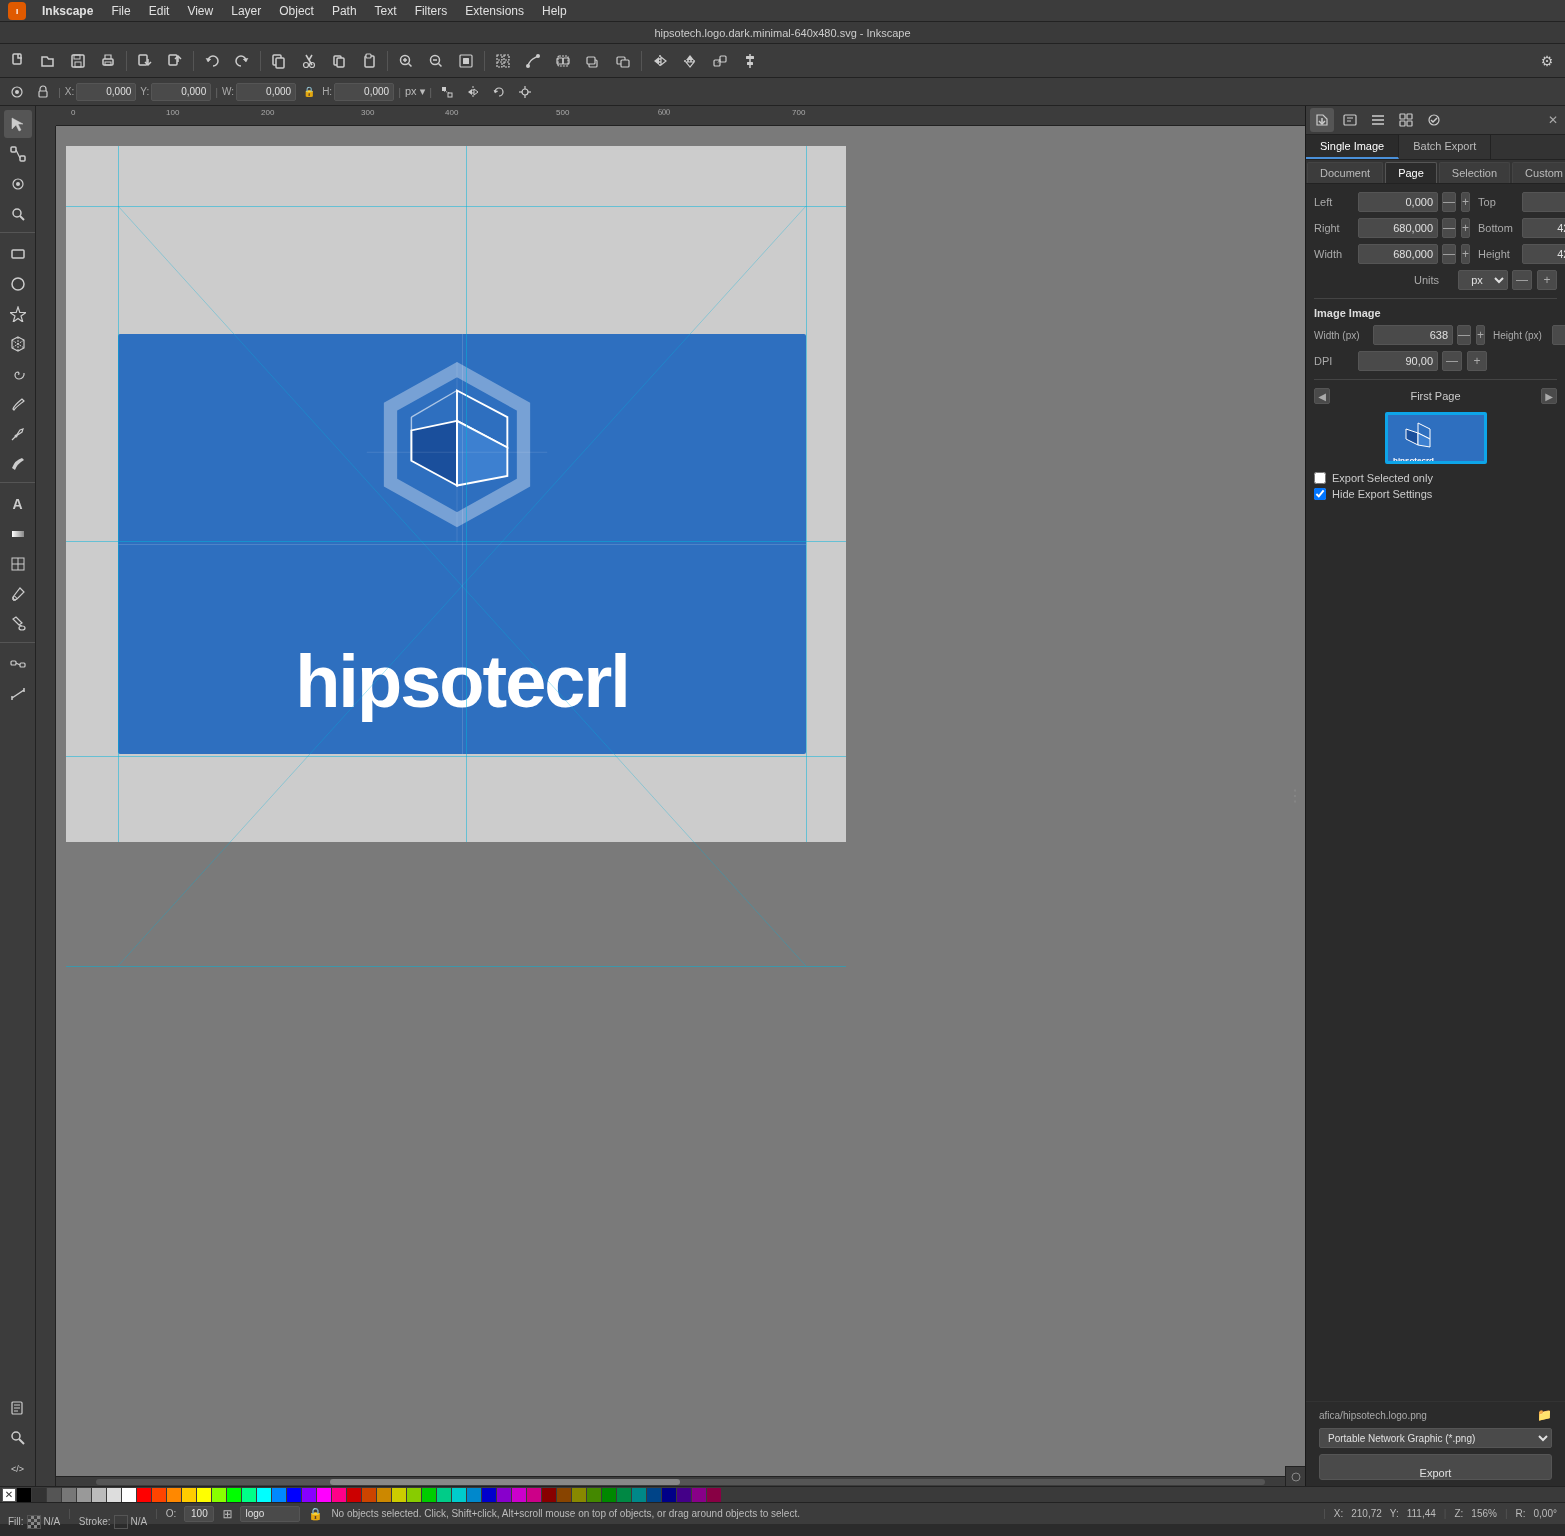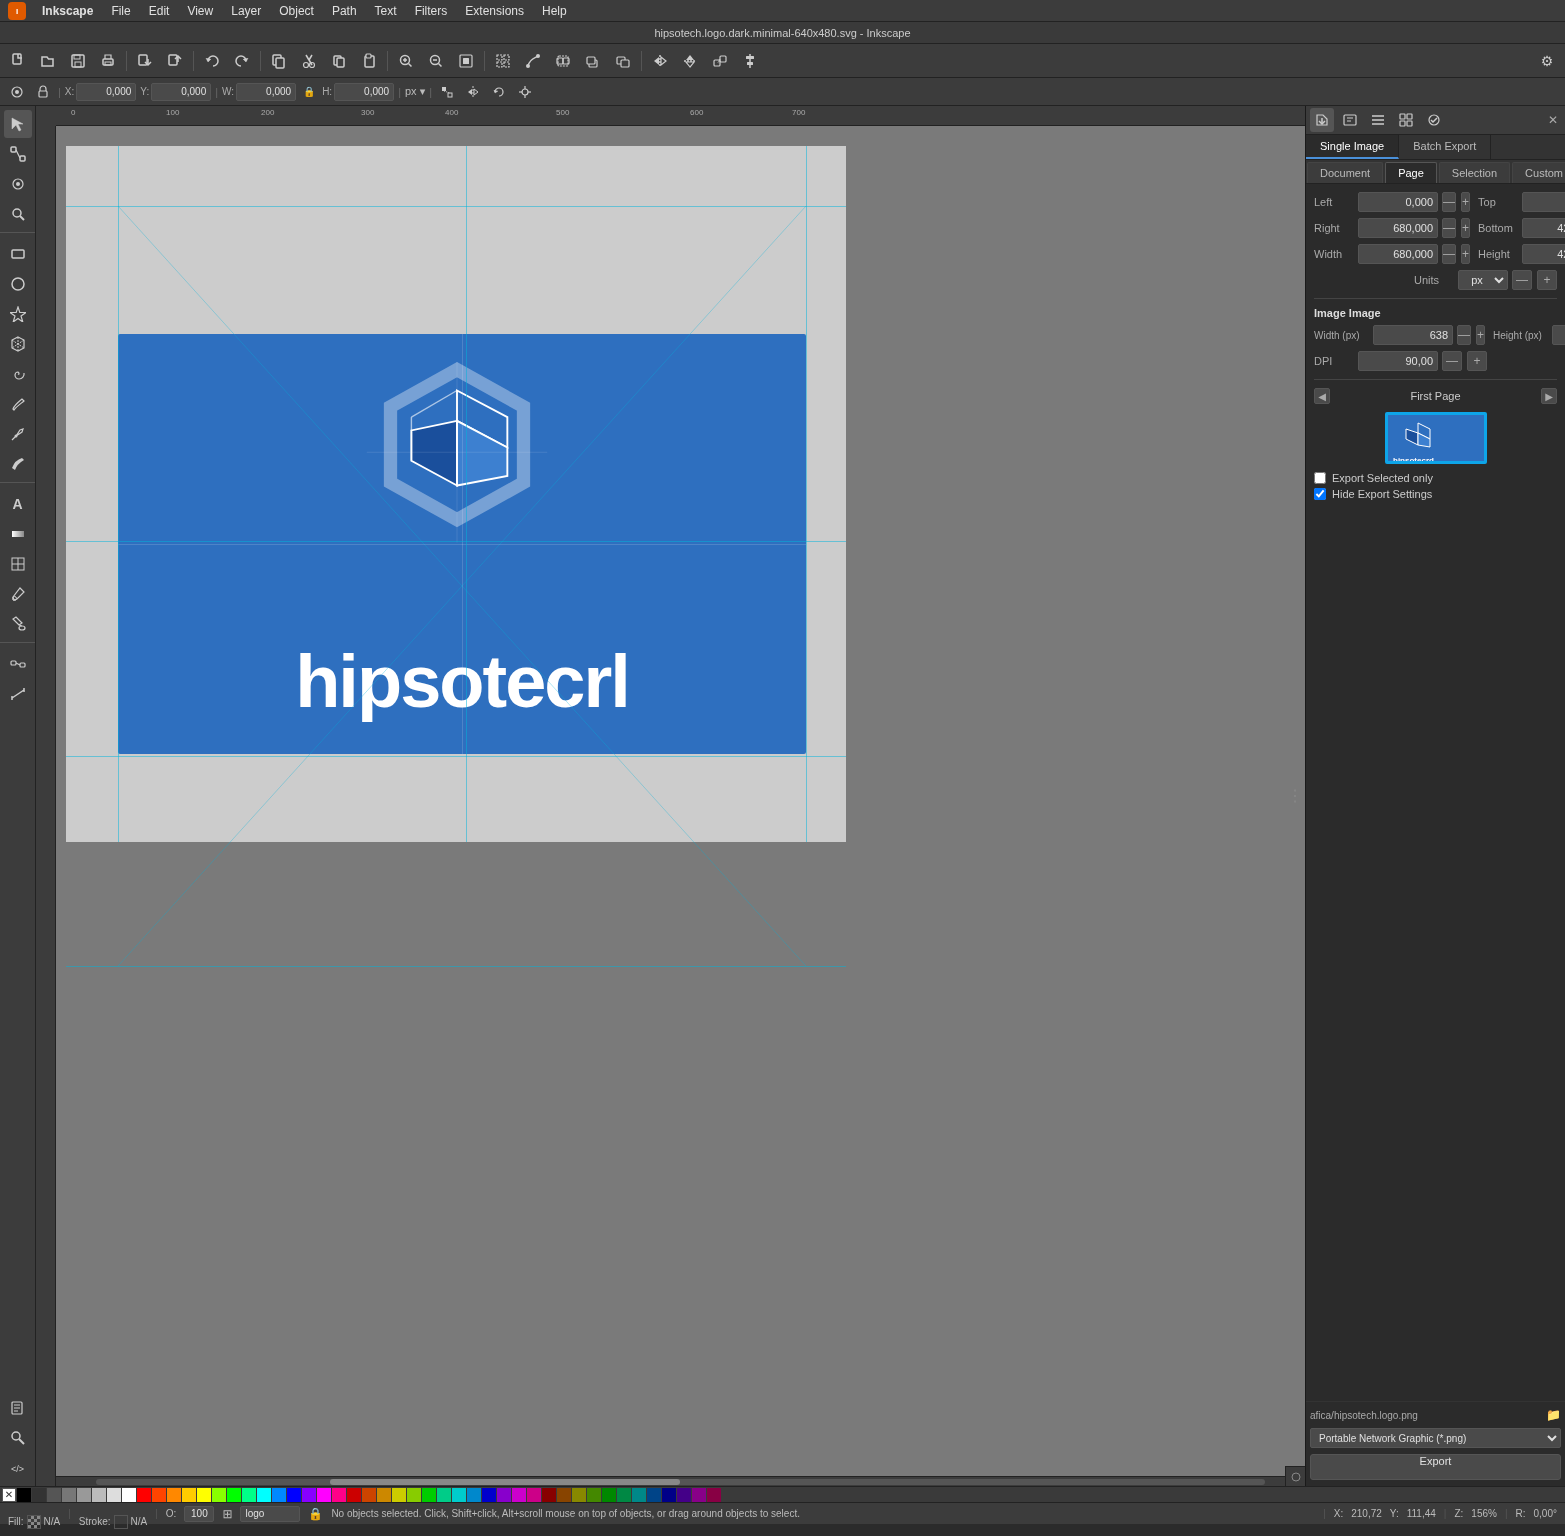--- a/index.html
+++ b/index.html
@@ -381,21 +381,21 @@
     .checkbox-row input[type=checkbox] {
       width: 12px; height: 12px;
     }
     .checkbox-label {
       font-size: 11px;
       color: #ccc;
     }
 
     
     #export-bottom {
-      padding: 6px 4px;
+      padding: 6px 13px;
       border-top: 1px solid #333;
     }
     .file-path-row {
       display: flex;
       align-items: center;
       gap: 4px;
       margin-bottom: 6px;
     }
     .file-path-text {
       font-size: 10px;
@@ -428,21 +428,21 @@
     .export-btn {
       width: 100%;
       height: 26px;
       background: #4a4a4a;
       border: 1px solid #555;
       border-radius: 3px;
       color: #e0e0e0;
       font-size: 11px;
       cursor: pointer;
       margin-top: 6px;
-      display: flex; align-items: flex-start; justify-content: center;
+      display: flex; align-items: flex-end; justify-content: center;
     }
 
     
     #statusbar {
       height: 22px;
       background: #3c3c3c;
       border-top: 1px solid #222;
       display: flex;
       align-items: center;
       padding: 0 8px;
@@ -951,21 +951,21 @@
     <div id="ruler-corner"></div>
 
     <div id="ruler-top">
       <div style="position:relative;height:100%;margin-left:0;">
         <span class="ruler-num" style="left:15px;">0</span>
         <span class="ruler-num" style="left:110px;">100</span>
         <span class="ruler-num" style="left:205px;">200</span>
         <span class="ruler-num" style="left:305px;">300</span>
         <span class="ruler-num" style="left:389px;">400</span>
         <span class="ruler-num" style="left:500px;">500</span>
-        <span class="ruler-num" style="left:634px;">600</span>
+        <span class="ruler-num" style="left:602px;font-family:Liberation Serif, serif;">600</span>
         <span class="ruler-num" style="left:736px;">700</span>
       </div>
     </div>
 
     <div id="ruler-left">
     </div>
 
     <div id="canvas-inner">
 
       <div id="page-bg">

